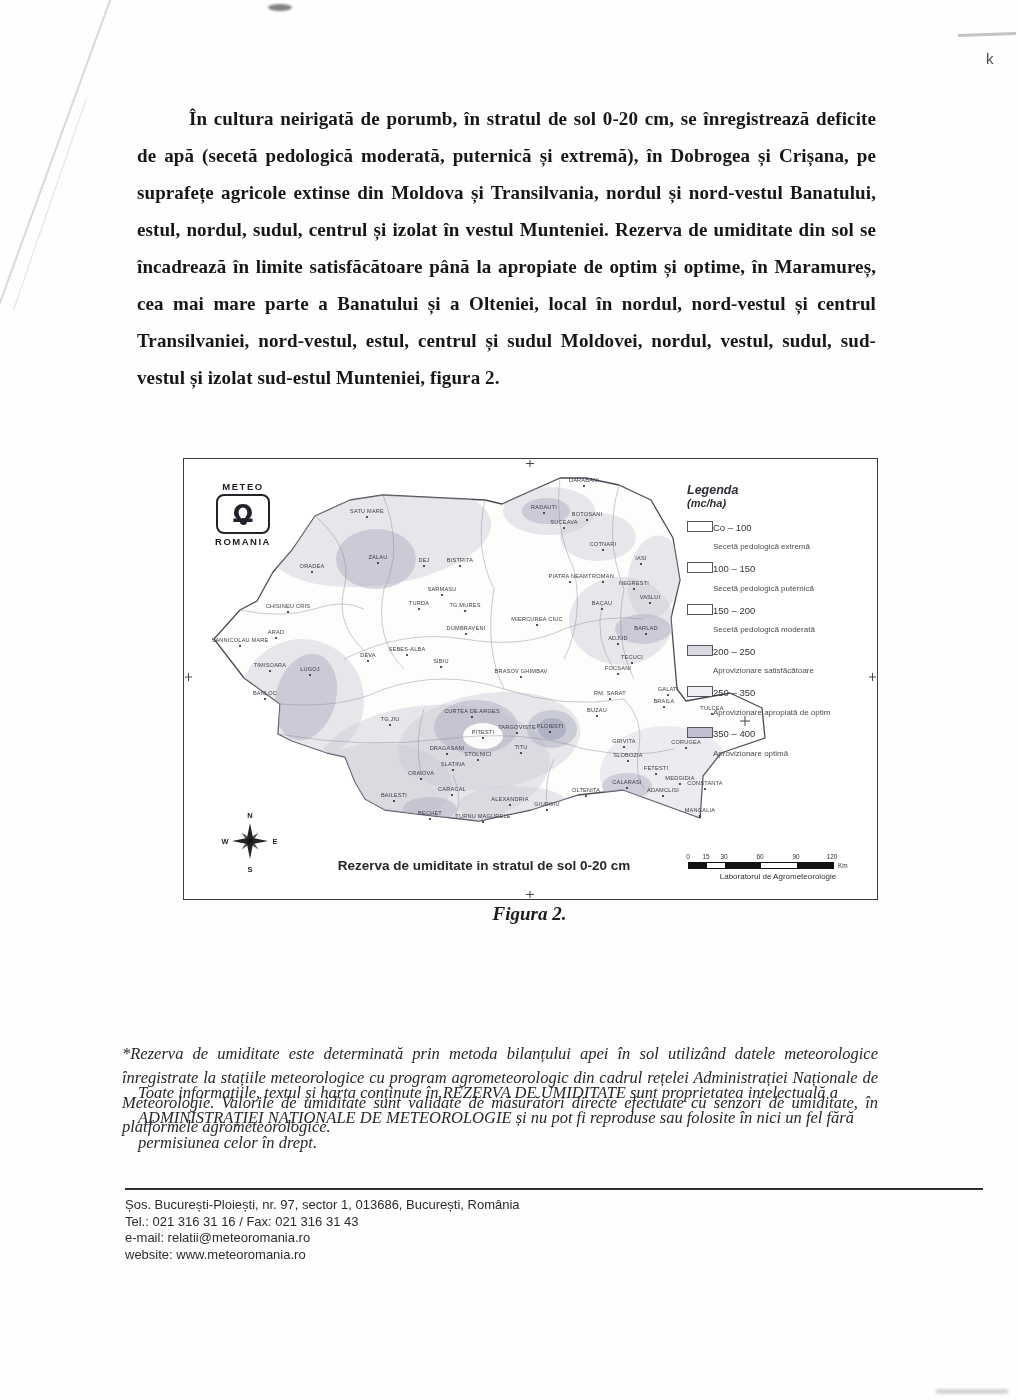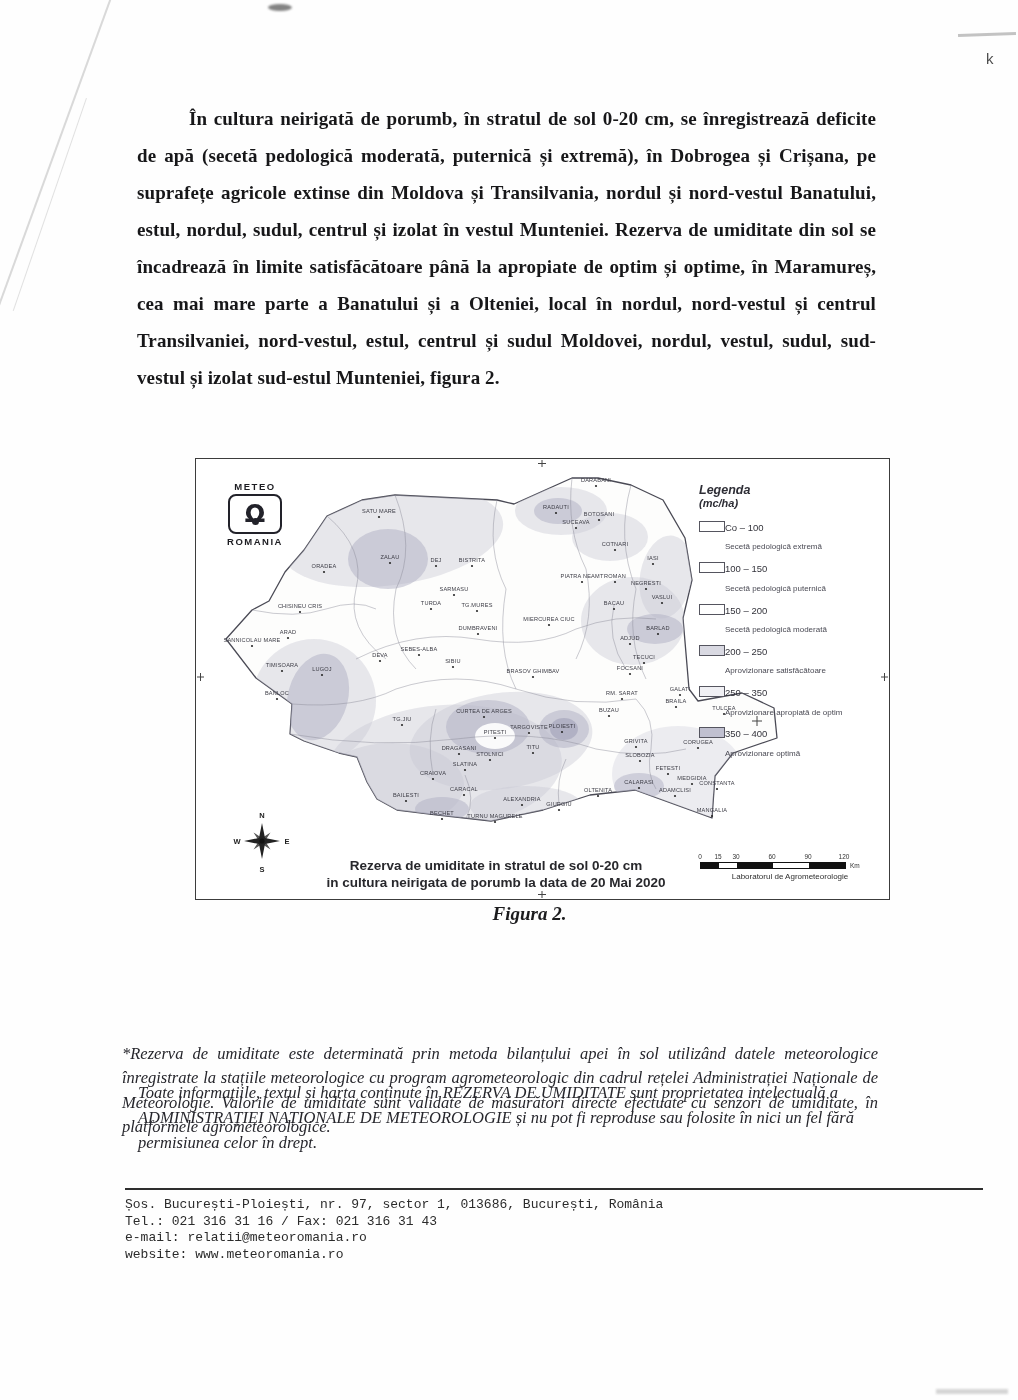--- a/index.html
+++ b/index.html
@@ -19,21 +19,21 @@
   .corner-k{position:absolute;left:986px;top:50px;font-family:"Liberation Sans",sans-serif;
             font-size:15px;color:#4d4d4d;}
 
   
   .para{position:absolute;left:137px;top:100px;width:739px;
         font-weight:700;font-size:19px;line-height:37px;text-align:justify;text-indent:52px;
         color:#171719;letter-spacing:.1px;}
 
   
   .figure{position:absolute;left:183px;top:458px;width:693px;height:440px;border:1.4px solid #3c3c3c;
-          background:#fff;margin-left:12px;}
+          background:#fff;}
   .figure svg.map{position:absolute;left:0;top:0;}
   .city-label{font-family:"Liberation Sans",sans-serif;font-size:5.6px;fill:#3b3b44;text-anchor:middle;letter-spacing:.2px;}
   .city-dot{fill:#2b2b2b;}
   .outline{fill:#fdfdfc;stroke:#4a4a55;stroke-width:1.3;stroke-linejoin:round;}
   .county{fill:none;stroke:#8b8b97;stroke-width:.6;opacity:.75;}
   .blob-l{fill:#c7c7d4;opacity:.42;}
   .blob-m{fill:#b0b0c4;opacity:.5;}
   .blob-d{fill:#9d9db5;opacity:.55;}
   .tickmark{stroke:#444;stroke-width:1;}
 
@@ -73,21 +73,21 @@
 
   .caption{position:absolute;left:183px;top:903px;width:693px;text-align:center;
            font-size:19px;font-weight:700;font-style:italic;color:#1b1b1d;}
 
   .footnote{position:absolute;left:122px;top:1042px;width:756px;font-style:italic;font-size:16.5px;
             line-height:24.3px;text-align:justify;color:#26262c;}
   .copyright{position:absolute;left:138px;top:1080px;width:740px;font-style:italic;font-size:16.5px;
              line-height:25px;color:#26262c;}
 
   .divider{position:absolute;left:125px;top:1188px;width:858px;height:2px;background:#2e2e2e;}
-  .footer{position:absolute;left:125px;top:1197px;font-family:Liberation Mono, monospace;
+  .footer{position:absolute;left:125px;top:1197px;font-family:Liberation Sans, sans-serif;
           font-size:13px;line-height:16.5px;color:#2b2b2b;}
 </style>
 </head>
 <body>
 
 <div id="page">
 
   <div class="fold1"></div>
   <div class="fold2"></div>
   <div class="blob-top"></div>
@@ -341,21 +341,20 @@
       <text x="25" y="3">E</text>
       <text x="0" y="31">S</text>
       <text x="-25" y="3">W</text>
       <polygon points="8.5,-8.5 3,0 8.5,8.5 0,3 -8.5,8.5 -3,0 -8.5,-8.5 0,-3" fill="#555"></polygon>
       <polygon points="0,-18 3,-3 18,0 3,3 0,18 -3,3 -18,0 -3,-3" fill="#222"></polygon>
       <circle cx="0" cy="0" r="2.6" fill="#111"></circle>
     </svg>
 
     <div class="maptitle">
       <div>Rezerva de umiditate in stratul de sol 0-20 cm</div>
-      <div>in cultura neirigata de porumb la data de 20 Mai 2020</div>
     </div>
 
     <div class="scalebar">
       <div class="sb-ticks" id="scalebar-ticks">
           <span class="sb-tick" style="left: 0px;">0</span>
           <span class="sb-tick" style="left: 18px;">15</span>
           <span class="sb-tick" style="left: 36px;">30</span>
           <span class="sb-tick" style="left: 72px;">60</span>
           <span class="sb-tick" style="left: 108px;">90</span>
           <span class="sb-tick" style="left: 144px;">120</span>

